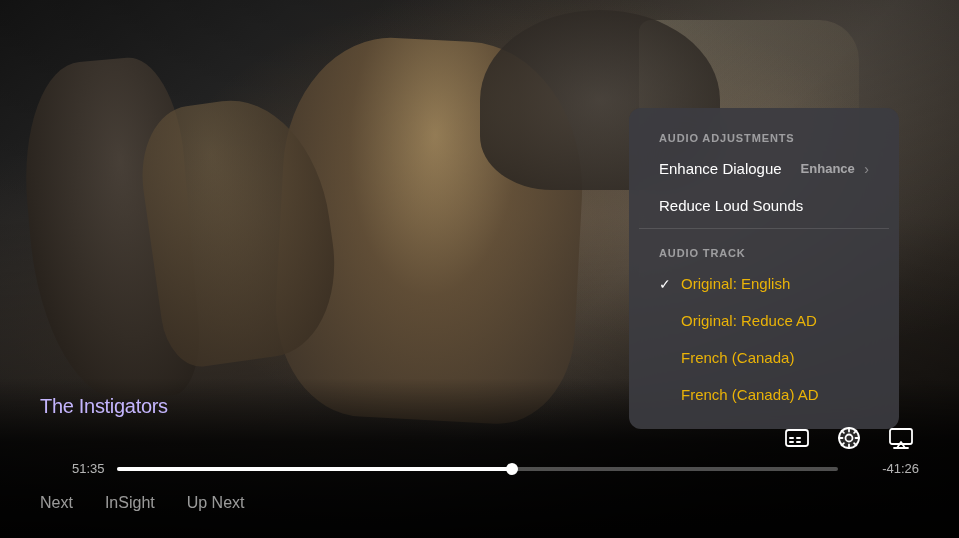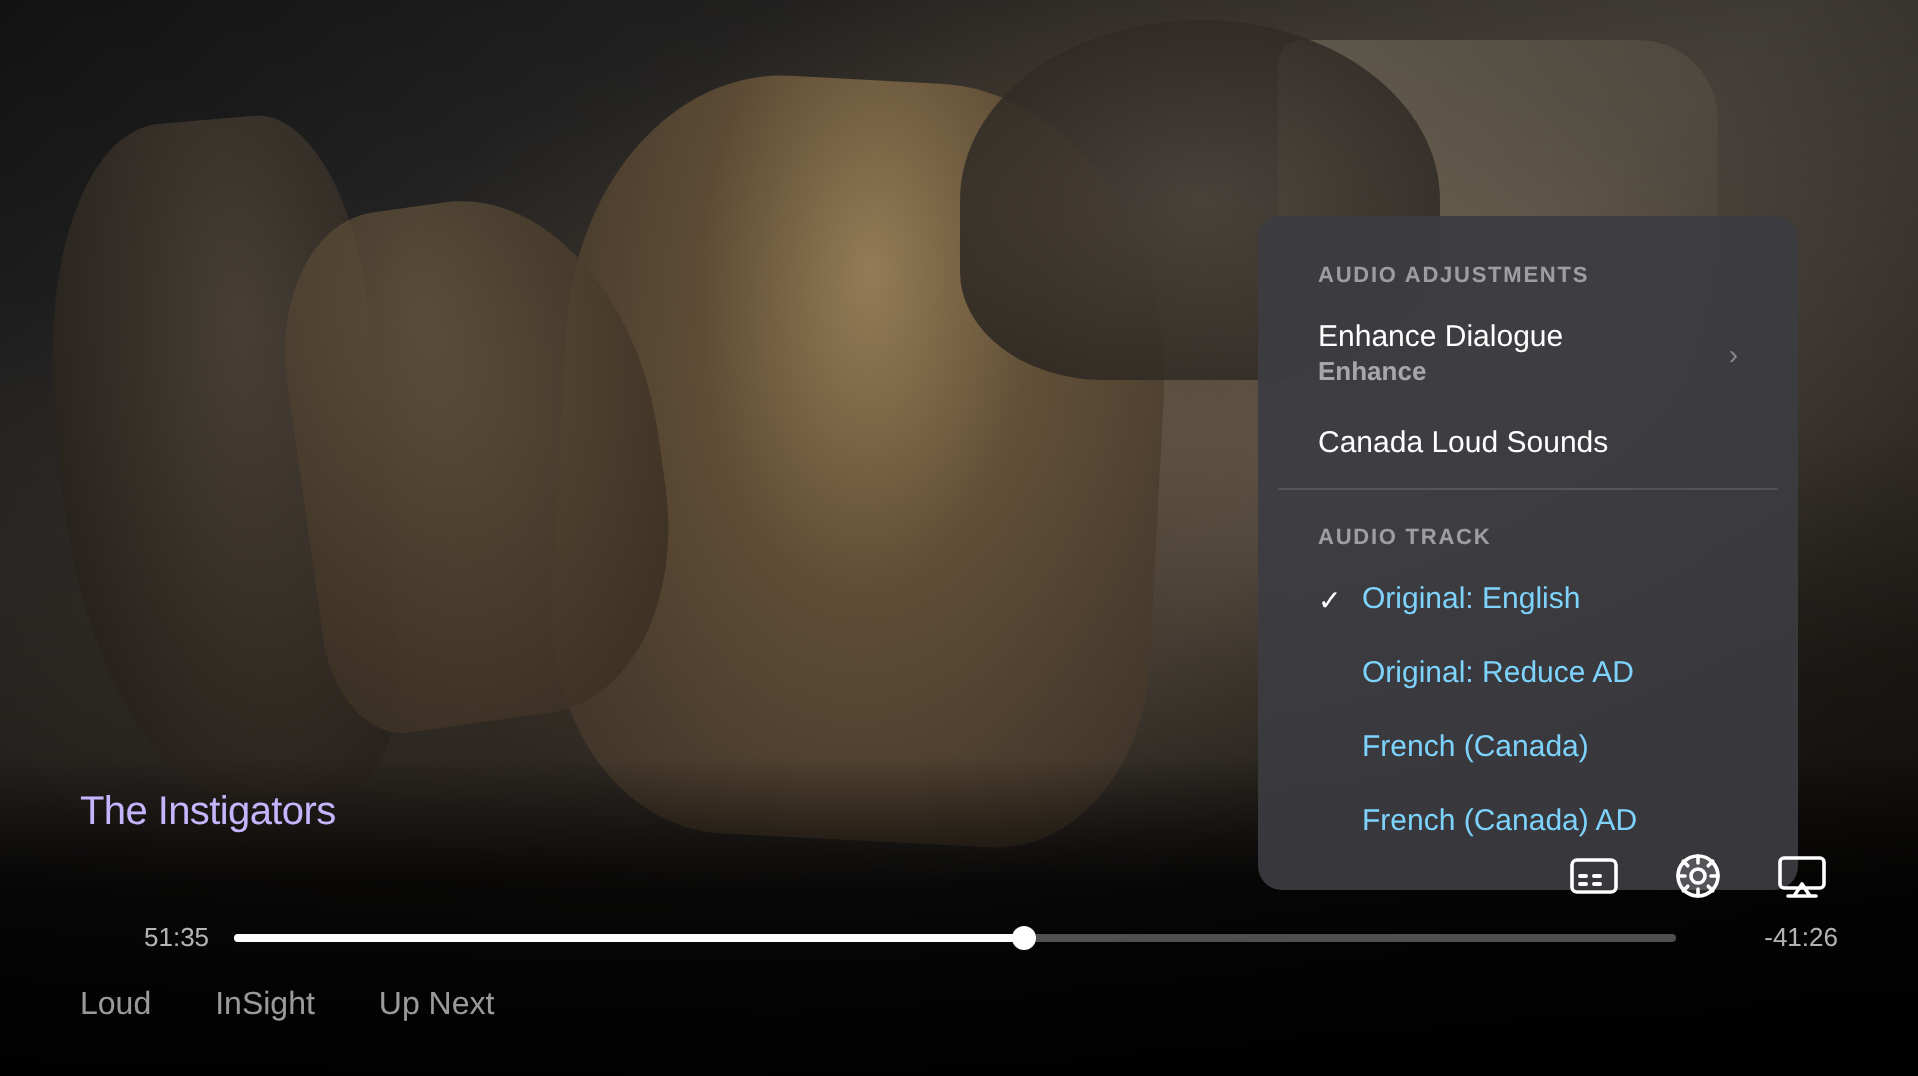--- a/index.html
+++ b/index.html
@@ -76,21 +76,22 @@
       padding: 10px 20px;
       cursor: pointer;
       display: flex;
       align-items: center;
       justify-content: space-between;
       position: relative;
     }
 
     .panel-item-content {
       display: flex;
-      flex-direction: column;
+      flex-direction: row;
+      gap: 19px;
     }
 
     .panel-item-title {
       font-size: 15px;
       font-weight: 500;
       color: #ffffff;
     }
 
     .panel-item-subtitle {
       font-size: 13px;
@@ -121,21 +122,21 @@
     .panel-item-track {
       padding: 10px 20px;
       cursor: pointer;
       display: flex;
       align-items: center;
     }
 
     .panel-item-track-label {
       font-size: 15px;
       font-weight: 400;
-      color: #7dd3fc;
+      color: #eab308;
     }
 
     
     .bottom-controls {
       position: absolute;
       bottom: 0;
       left: 0;
       right: 0;
       padding: 0 40px;
     }
@@ -266,21 +267,21 @@
   <div class="panel-item">
     <div class="panel-item-content">
       <span class="panel-item-title">Enhance Dialogue</span>
       <span class="panel-item-subtitle">Enhance</span>
     </div>
     <span class="panel-chevron">›</span>
   </div>
 
   <div class="panel-item">
     <div class="panel-item-content">
-      <span class="panel-item-title">Canada Loud Sounds</span>
+      <span class="panel-item-title">Reduce Loud Sounds</span>
     </div>
   </div>
 
   <div class="panel-divider"></div>
 
   <div class="panel-section-header">AUDIO TRACK</div>
 
   <div class="panel-item-track">
     <span class="panel-item-check">✓</span>
     <span class="panel-item-track-label">Original: English</span>
@@ -343,16 +344,16 @@
 
 <div class="progress-container">
   <span class="time-label">51:35</span>
   <div class="progress-bar-wrapper">
     <div class="progress-bar-fill" style="width: 55%;"></div>
   </div>
   <span class="time-label">-41:26</span>
 </div>
 
 <div class="nav-tabs">
-  <span class="nav-tab">Loud</span>
+  <span class="nav-tab">Next</span>
   <span class="nav-tab">InSight</span>
   <span class="nav-tab">Up Next</span>
 </div>
 
 </body></html>

